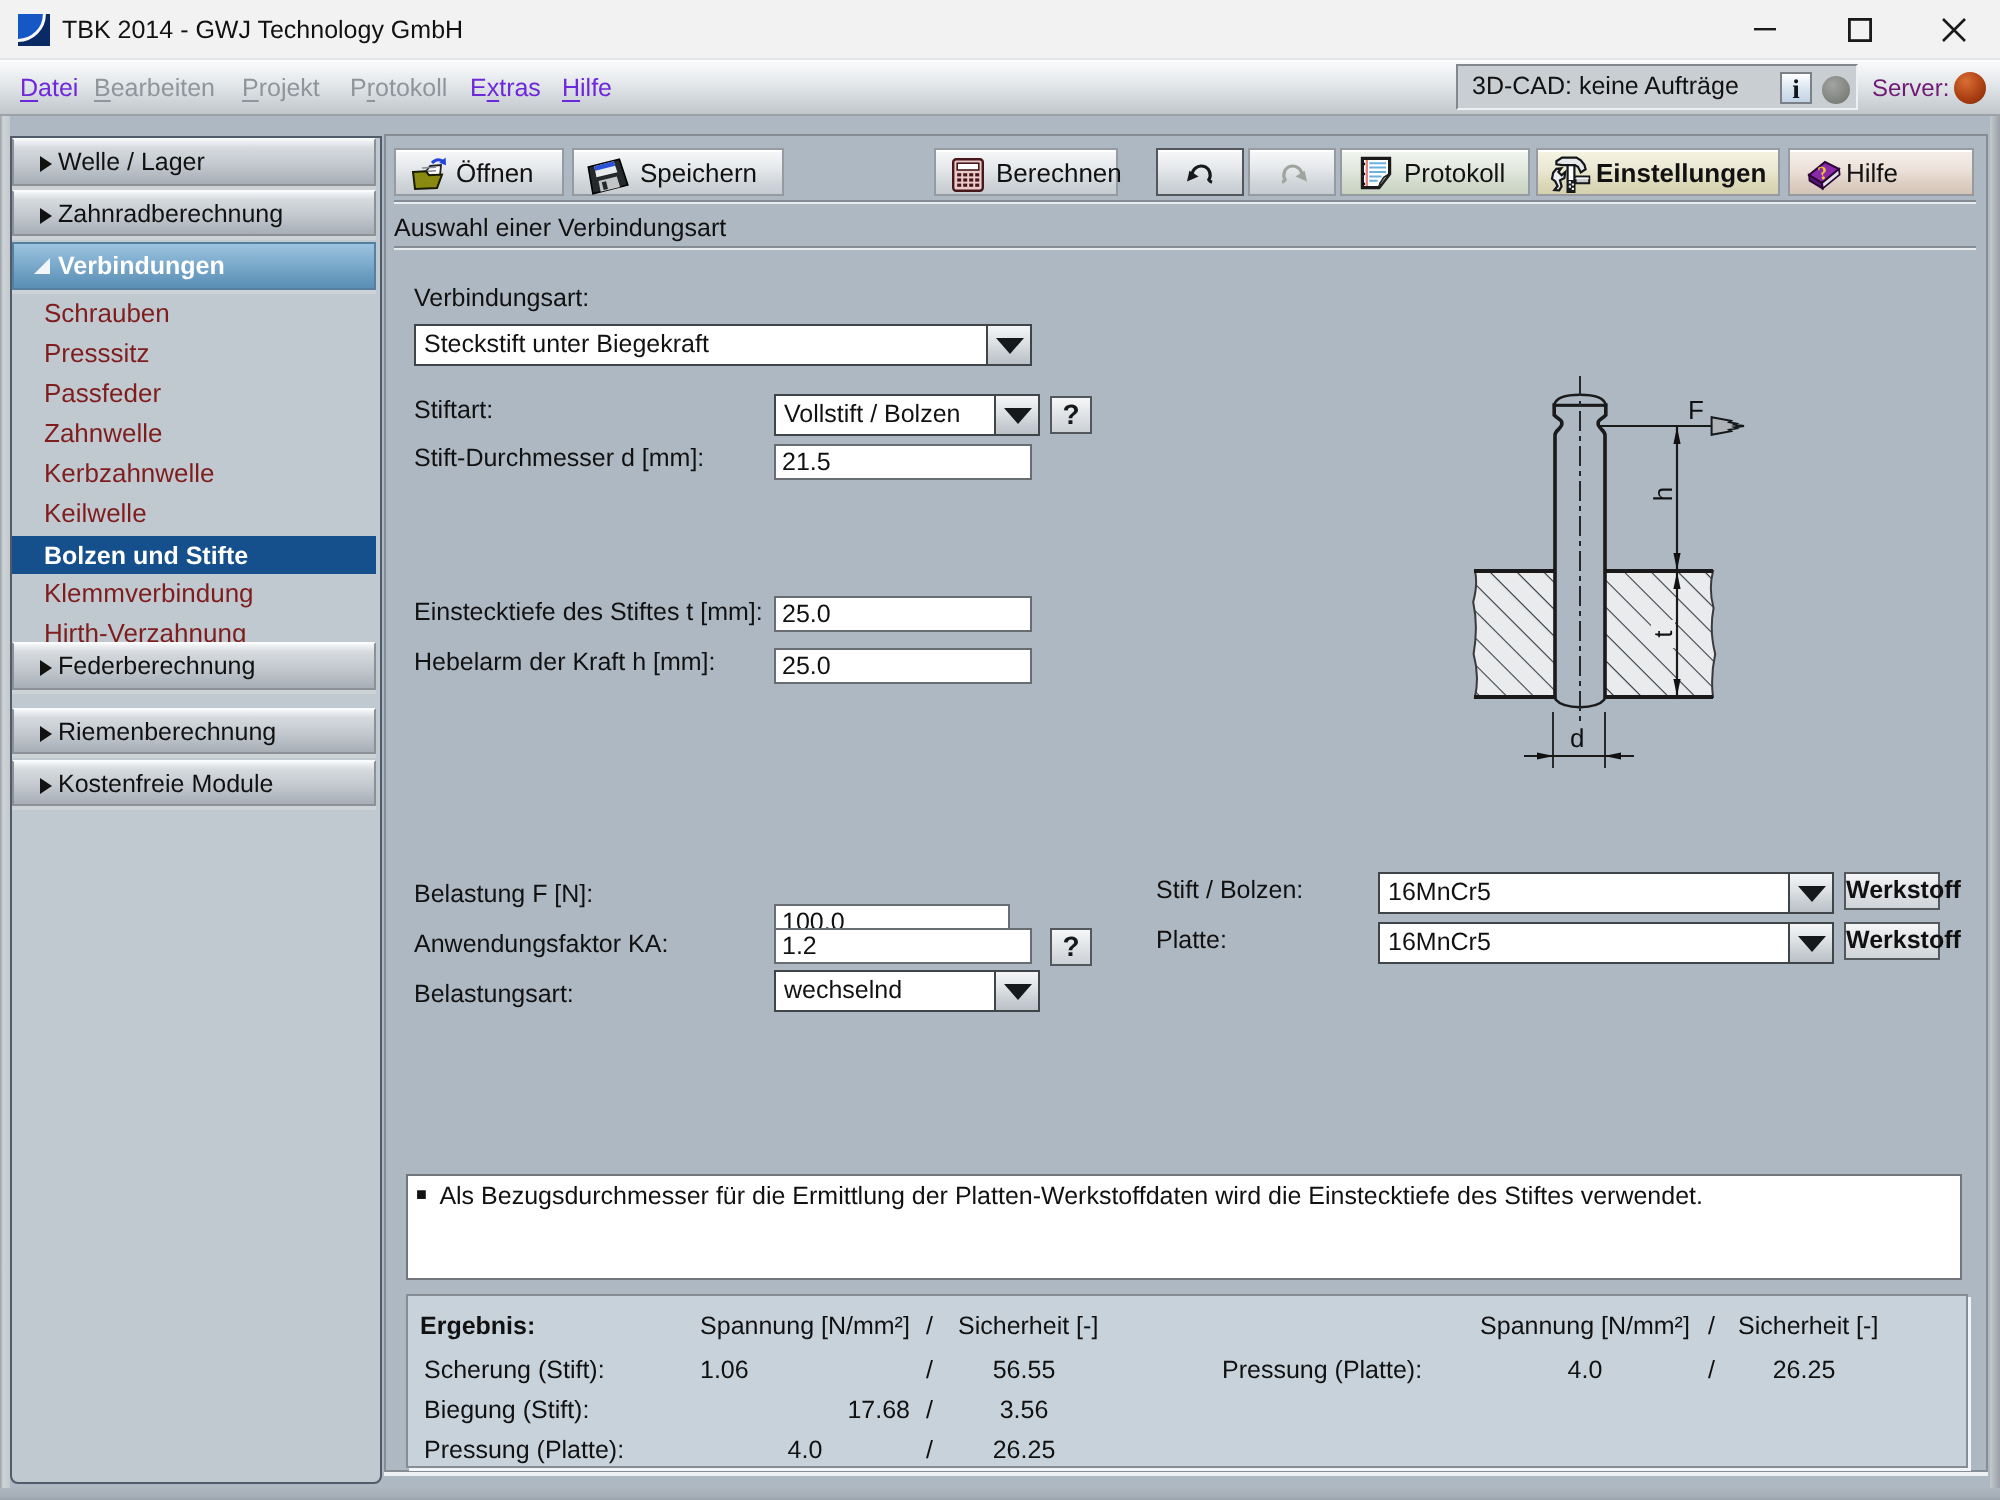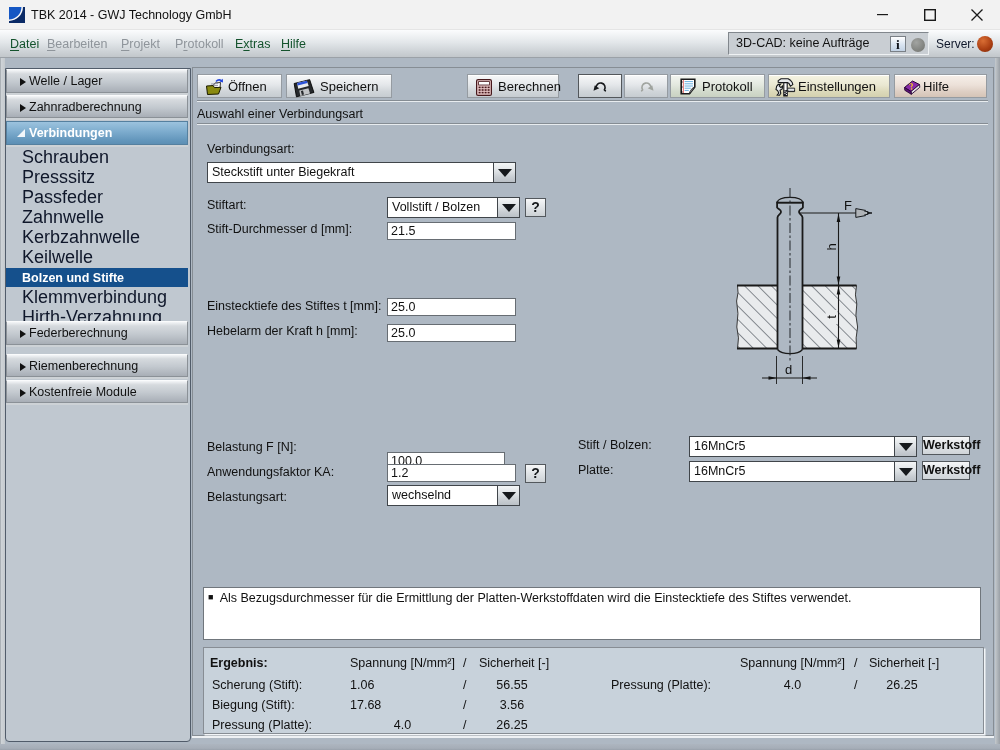--- a/index.html
+++ b/index.html
@@ -4,45 +4,45 @@
 *{margin:0;padding:0;box-sizing:border-box;}
 html,body{width:1000px;height:750px;overflow:hidden;}
 body{font-family:"Liberation Sans",sans-serif;position:relative;background:#aeb8c3;}
 .abs{position:absolute;}
 
 #titlebar{left:0;top:0;width:1000px;height:30px;background:#f2f2f2;border-bottom:1px solid #e5e5e5;}
 #appicon{left:9px;top:7px;width:16px;height:16px;}
 #title{left:31px;top:8px;font-size:12.5px;color:#111;}
 
 #menubar{left:0;top:30px;width:1000px;height:28px;background:linear-gradient(180deg,#fbfcfd 0%,#e3e7ea 45%,#cdd2d6 80%,#c2c7cb 100%);border-bottom:1px solid #9ba1a7;}
-.mitem{top:37px;font-size:12.5px;color:#14532d;}
+.mitem{top:37px;font-size:12.5px;color:#6d28d9;}
 .mdis{color:#8f959b;}
 .mitem u{text-decoration:underline;text-underline-offset:2px;}
 
 #framel{left:0;top:58px;width:5px;height:692px;background:linear-gradient(90deg,#9aa0a6,#ced3d7 30%,#c4c9cd);}
 #framer{left:995px;top:58px;width:5px;height:692px;background:linear-gradient(90deg,#c4c9cd,#9aa0a6);}
 #frameb{left:0;top:744px;width:1000px;height:6px;background:linear-gradient(180deg,#adb5bf,#a6aeb8 70%,#99a1ab);}
 
 #sidepanel{left:5px;top:68px;width:186px;height:674px;background:#c0c8d0;border:1px solid #515c6a;border-radius:0 0 4px 4px;}
 .shead{left:6px;width:182px;height:23.5px;box-shadow:0 2px 0 #cdd2d6;background:linear-gradient(180deg,#f4f6f8 0%,#d6dade 18%,#c3c9cf 55%,#a8aeb6 100%);border:1px solid #8b9197;border-top-color:#fafbfc;font-size:12.5px;color:#111;line-height:22px;}
 .shead .tri{position:absolute;left:13px;top:8px;width:0;height:0;border-left:6px solid #111;border-top:4px solid transparent;border-bottom:4px solid transparent;}
 .shead span{position:absolute;left:22px;}
 #vhead{left:6px;top:121px;width:182px;height:23.5px;box-shadow:0 2px 0 #cdd2d6;background:linear-gradient(180deg,#9cc3de 0%,#7cabcd 45%,#6598bd 80%,#5d8fb4 100%);border:1px solid #55809f;font-size:12.5px;font-weight:bold;color:#fff;line-height:22px;}
 #vhead svg{position:absolute;left:10px;top:7px;}
 #vhead span{position:absolute;left:22px;}
-.sitem{left:6px;width:182px;height:20px;font-size:18px;color:#0f172a;line-height:20px;padding-left:16px;}
+.sitem{left:6px;width:182px;height:20px;font-size:13px;color:#7f1d1d;line-height:20px;padding-left:16px;}
 #selitem{left:6px;top:268px;width:182px;height:18.5px;background:#15508c;font-size:12.5px;font-weight:bold;color:#fff;line-height:20px;padding-left:16px;}
 
 #mainpanel{left:192px;top:67px;width:802px;height:669px;border:1px solid #868d94;background:#aeb8c3;box-shadow:0 2px 0 #eef1f4;}
 .groove{height:0;border-top:1px solid #858c93;border-bottom:1px solid #e8ecef;}
 .tbtn{top:74px;height:24px;background:linear-gradient(180deg,#f7f8f9 0%,#e4e7ea 45%,#d0d5d9 75%,#c6ccd1 100%);border:1px solid #959ba1;box-shadow:inset 0 1px 0 #fff;font-size:13px;color:#111;}
 .tbtn .lbl{position:absolute;top:4px;}
 .tbtn svg{position:absolute;top:3px;}
 #btn-prot{background:linear-gradient(180deg,#f3f6f1 0%,#e3e8df 45%,#d2dacc 75%,#c9d2c2 100%);}
-#btn-eins{background:linear-gradient(180deg,#f5f4e3 0%,#eae8d2 45%,#dcd9ba 75%,#d4d1af 100%);}
+#btn-eins{background:linear-gradient(180deg,#f5f4e3 0%,#eae8d2 45%,#dcd9ba 75%,#d4d1af 100%);font-weight:bold;}
 #btn-hilf{background:linear-gradient(180deg,#f6efe9 0%,#ece1d9 45%,#decfc4 75%,#d5c4b7 100%);}
 #auswahl{left:197px;top:107px;font-size:12.5px;color:#111;}
 
 .flabel{font-size:12.5px;color:#111;}
 .tinput{background:#fff;border:1px solid #676d73;font-size:12.5px;color:#111;padding:1px 0 0 3px;line-height:15px;}
 .combo{background:#fff;border:1px solid #40454a;}
 .combo .ctext{position:absolute;left:4px;top:1.5px;font-size:12.5px;color:#111;}
 .carrow{position:absolute;right:0;top:0;bottom:0;width:22px;background:linear-gradient(180deg,#f4f6f7 0%,#dde1e4 45%,#c8cdd2 75%,#bbc1c7 100%);border-left:1px solid #40454a;}
 .carrow:after{content:"";position:absolute;left:4px;top:6px;width:0;height:0;border-left:7px solid transparent;border-right:7px solid transparent;border-top:8px solid #16191c;}
 .qbtn{background:linear-gradient(180deg,#f6f7f8 0%,#e2e5e8 45%,#ccd1d5 100%);border:1px solid #53585d;font-size:14px;font-weight:bold;color:#16191c;text-align:center;line-height:17px;}
@@ -75,21 +75,21 @@
 <div class="abs mitem" style="left:10px"><u>D</u>atei</div>
 <div class="abs mitem mdis" style="left:47px"><u>B</u>earbeiten</div>
 <div class="abs mitem mdis" style="left:121px"><u>P</u>rojekt</div>
 <div class="abs mitem mdis" style="left:175px">P<u>r</u>otokoll</div>
 <div class="abs mitem" style="left:235px">E<u>x</u>tras</div>
 <div class="abs mitem" style="left:281px"><u>H</u>ilfe</div>
 <div class="abs" id="menubar-extra" style="left:0;top:30px;width:0;height:0"></div>
 <div class="abs" style="left:728px;top:32px;width:201px;height:23px;background:#c9ced3;border:1px solid;border-color:#81878d #eef1f3 #eef1f3 #81878d;font-size:12.5px;color:#111;line-height:21px;padding-left:7px;white-space:nowrap;overflow:hidden;">3D-CAD: keine Aufträge</div>
 <div class="abs" style="left:890px;top:36px;width:16px;height:16px;background:linear-gradient(180deg,#ffffff,#dce6f2 50%,#c2d2e4);border:1px solid #7a8086;text-align:center;font-family:'Liberation Serif',serif;font-weight:bold;font-size:13.5px;color:#10141c;line-height:15px;">i</div>
 <div class="abs" style="left:911px;top:38px;width:14px;height:14px;border-radius:50%;background:radial-gradient(circle at 38% 32%,#a2a4a2,#7e807c 70%,#6f716d);border:none;"></div>
-<div class="abs" style="left:936px;top:37px;font-size:12px;color:#0f172a;">Server:</div>
+<div class="abs" style="left:936px;top:37px;font-size:12px;color:#701a75;">Server:</div>
 <div class="abs" style="left:977px;top:36px;width:16px;height:16px;border-radius:50%;background:radial-gradient(circle at 38% 30%,#d96e34,#aa3e12 58%,#7c2a08);border:none;"></div>
 
 <div class="abs" id="framel"></div>
 <div class="abs" id="framer"></div>
 <div class="abs" id="frameb"></div>
 
 <div class="abs" id="mainpanel"></div>
 
 <div class="abs" id="sidepanel"></div>
 <div class="abs shead" style="top:69px">
@@ -314,19 +314,19 @@
 <div class="abs rrow" style="left:869px;top:656px;width:66px;text-align:center">Sicherheit [-]</div>
 <div class="abs rrow" style="left:212px;top:678px">Scherung (Stift):</div>
 <div class="abs rrow" style="left:350px;top:678px;width:105px;text-align:left">1.06</div>
 <div class="abs rrow" style="left:463px;top:678px">/</div>
 <div class="abs rrow" style="left:479px;top:678px;width:66px;text-align:center">56.55</div>
 <div class="abs rrow" style="left:611px;top:678px">Pressung (Platte):</div>
 <div class="abs rrow" style="left:740px;top:678px;width:105px;text-align:center">4.0</div>
 <div class="abs rrow" style="left:854px;top:678px">/</div>
 <div class="abs rrow" style="left:869px;top:678px;width:66px;text-align:center">26.25</div>
 <div class="abs rrow" style="left:212px;top:698px">Biegung (Stift):</div>
-<div class="abs rrow" style="left:350px;top:698px;width:105px;text-align:left">17.68</div>
+<div class="abs rrow" style="left:350px;top:698px;width:105px;text-align:right">17.68</div>
 <div class="abs rrow" style="left:463px;top:698px">/</div>
 <div class="abs rrow" style="left:479px;top:698px;width:66px;text-align:center">3.56</div>
 <div class="abs rrow" style="left:212px;top:718px">Pressung (Platte):</div>
 <div class="abs rrow" style="left:350px;top:718px;width:105px;text-align:center">4.0</div>
 <div class="abs rrow" style="left:463px;top:718px">/</div>
 <div class="abs rrow" style="left:479px;top:718px;width:66px;text-align:center">26.25</div>
 
 </body></html>

